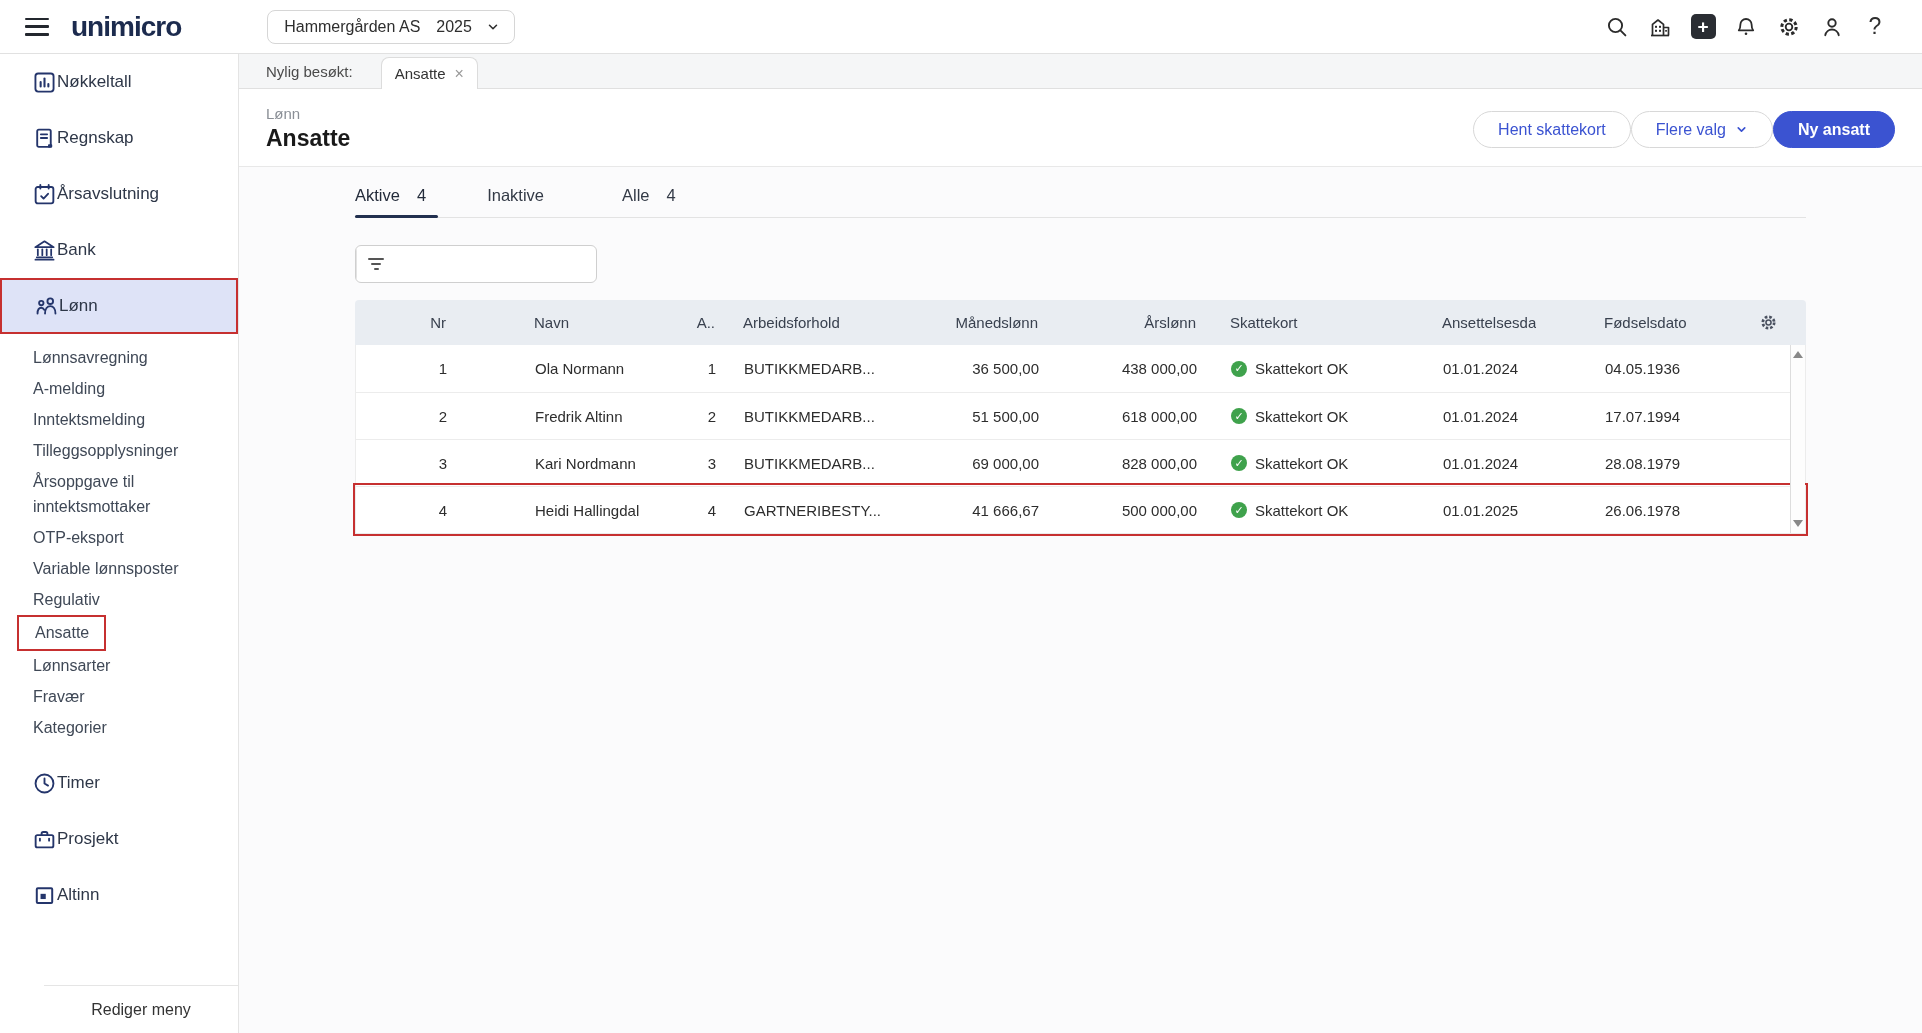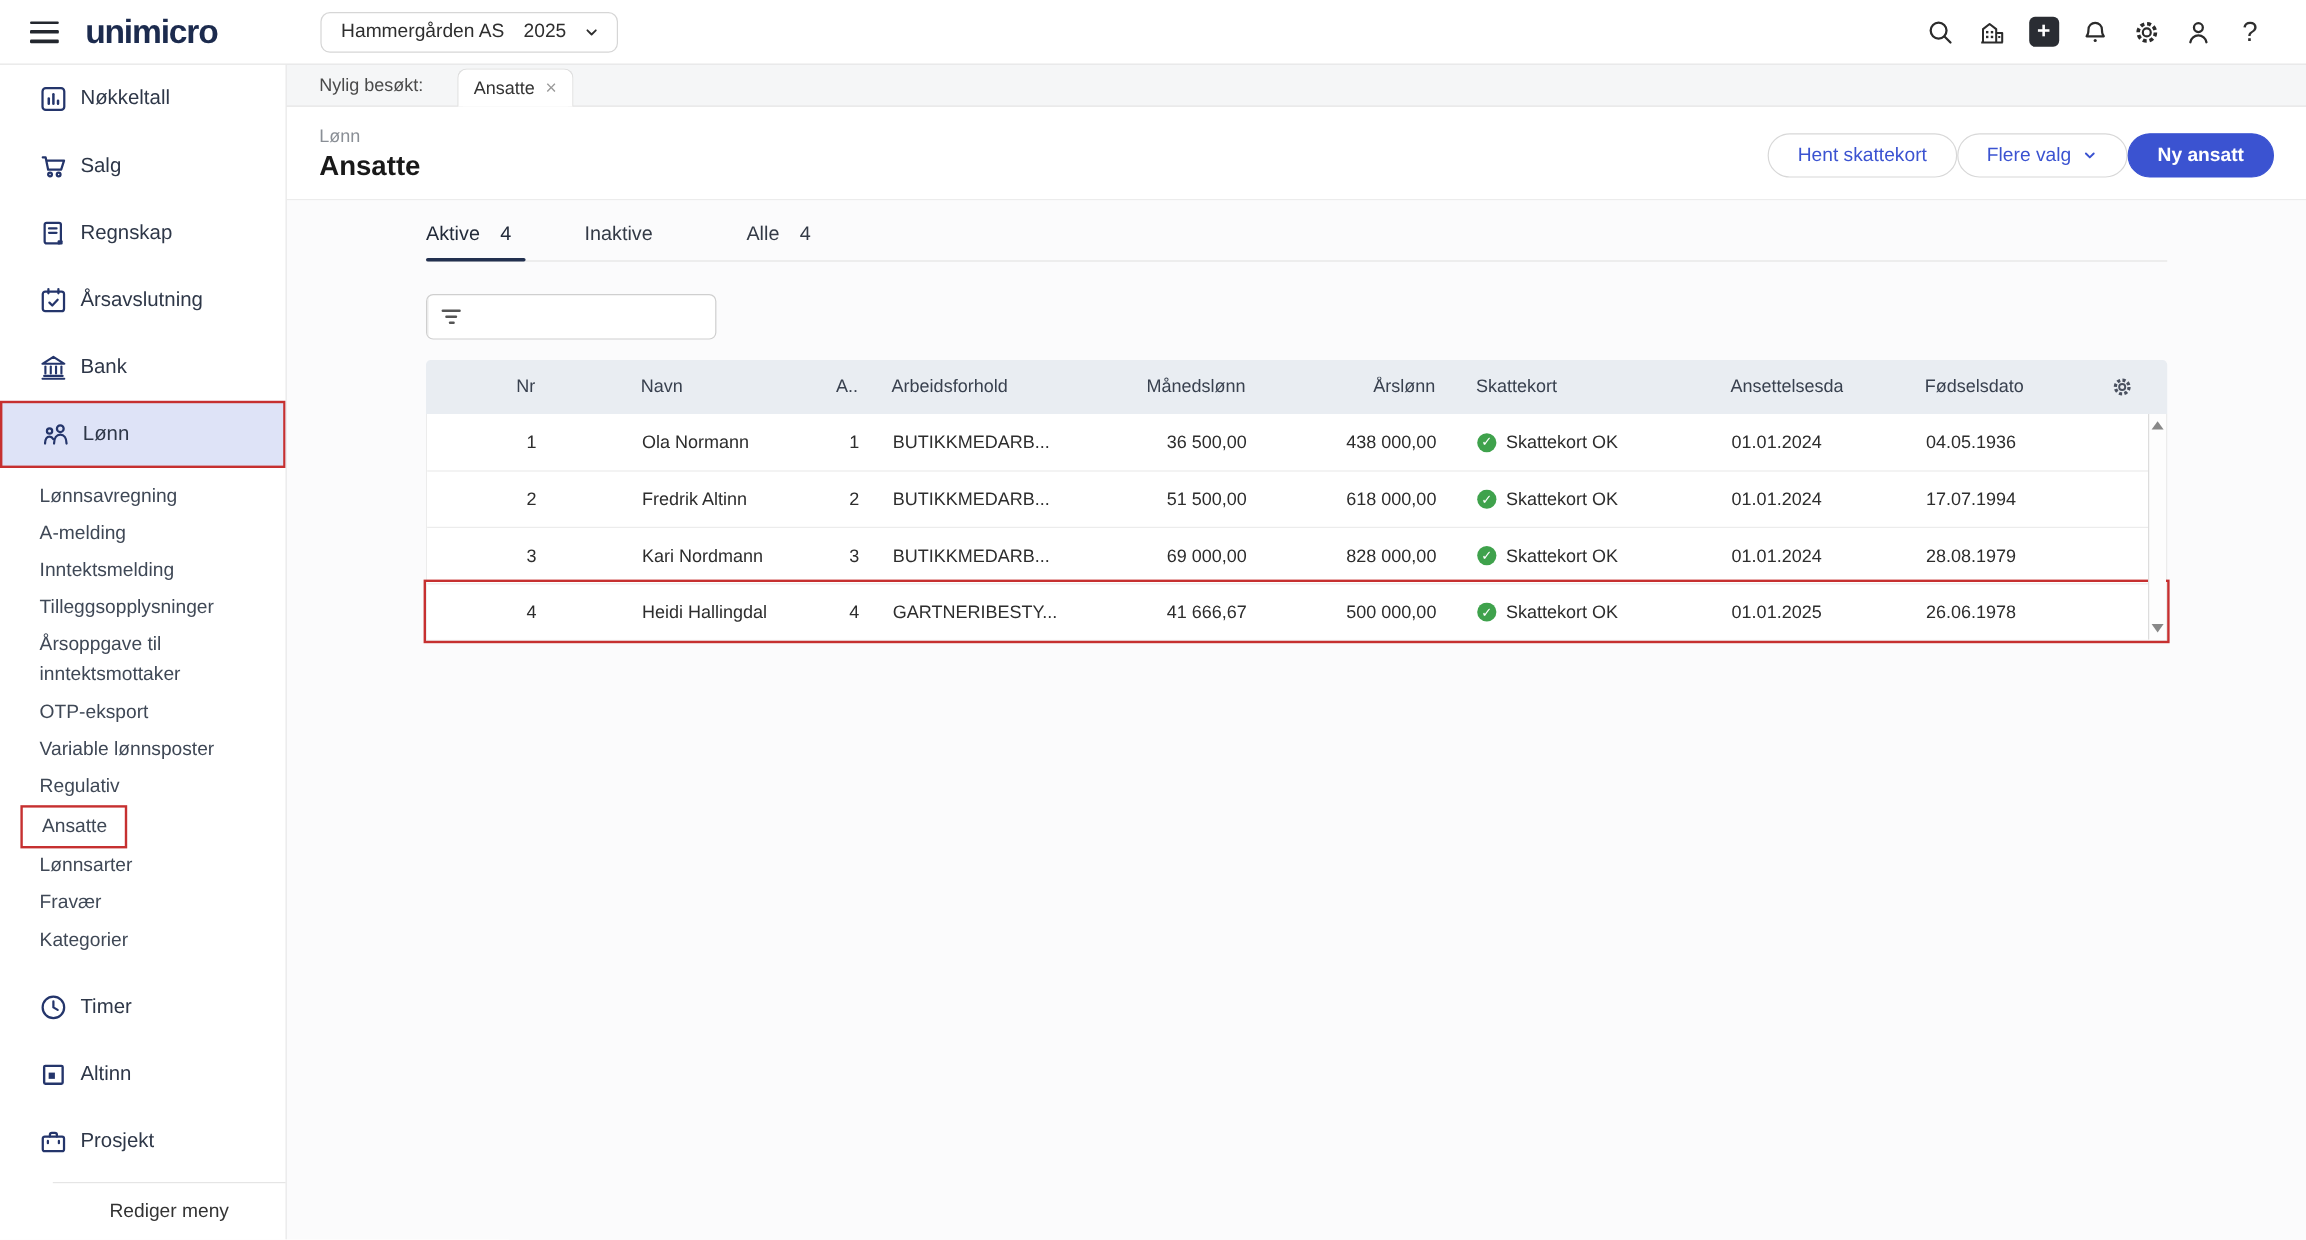--- a/index.html
+++ b/index.html
@@ -18,21 +18,21 @@
   .topbar-spacer { flex:1; }
   .tb-icons { display:flex; align-items:center; gap:17px; margin-right:8px; }
   .tb-ic { width:26px; height:26px; display:flex; align-items:center; justify-content:center; cursor:pointer; }
   .plus-badge { width:25px; height:25px; background:#2a2d33; border-radius:5px; color:#fff; font-size:19px; font-weight:bold; display:flex; align-items:center; justify-content:center; line-height:1; }
   .help-q { font-size:23px; color:#2f2f2f; }
 
   
   .bodywrap { flex:1; display:flex; min-height:0; }
   .sidebar { width:239px; flex:0 0 239px; background:#fff; border-right:1px solid #e4e4e4; display:flex; flex-direction:column; }
   .side-menu { flex:1; overflow:hidden; }
-  .side-item { height:56px; display:flex; align-items:center; padding-left:31px; gap:10px; font-size:17px; color:#2e3748; cursor:pointer; }
+  .side-item { height:56px; display:flex; align-items:center; padding-left:31px; font-size:17px; color:#2e3748; cursor:pointer; }
   .side-item .sic { width:26px; height:26px; flex:0 0 26px; display:flex; align-items:center; justify-content:center; }
   .side-item.active { background:#dee3f7; }
   .side-item.annotated { border:2px solid #c63030; }
   .submenu { padding:8px 0 12px; }
   .subitem { min-height:30px; display:flex; align-items:center; padding:3px 20px 3px 33px; font-size:16px; line-height:25px; color:#3f4856; cursor:pointer; }
   .subitem span.red-box { border:2px solid #c63030; padding:3px 15px 4px 16px; margin:-3px -15px -4px -16px; }
   .side-footer { flex:0 0 48px; border-top:1px solid #e5e5e5; display:flex; align-items:center; justify-content:center; font-size:16px; color:#333; cursor:pointer;margin-left:44px; }
 
   
   .main { flex:1; display:flex; flex-direction:column; min-width:0; }
@@ -175,30 +175,20 @@
                 <g stroke-width="2" stroke-linecap="round">
                   <path d="M8.3 15.8v-4.2"></path>
                   <path d="M12 15.8V8.2"></path>
                   <path d="M15.7 15.8v-2.4"></path>
                 </g>
               </svg>
             </span>
           <span>Nøkkeltall</span>
         </div>
 
-        <div class="side-item">
-          <span class="sic">
-              <svg width="25" height="25" viewBox="0 0 24 24" fill="none" stroke="#24356b" stroke-width="1.8" stroke-linecap="round" stroke-linejoin="round">
-                <path d="M3.5 5h2.3l2 9.8h10.4l2.3-7.3H6.3"></path>
-                <circle cx="9.3" cy="18.6" r="1.5"></circle>
-                <circle cx="16.2" cy="18.6" r="1.5"></circle>
-              </svg>
-            </span>
-          <span>Salg</span>
-        </div>
 
         <div class="side-item">
           <span class="sic">
               <svg width="25" height="25" viewBox="0 0 24 24" fill="none" stroke="#24356b" stroke-width="1.8" stroke-linecap="round">
                 <rect x="5" y="3.5" width="13" height="16.5" rx="1.5"></rect>
                 <path d="M8.5 8h6"></path>
                 <path d="M8.5 11.5h6"></path>
                 <rect x="15.4" y="17.4" width="4" height="3.4" rx="0.8" fill="#24356b" stroke="none"></rect>
               </svg>
             </span>
@@ -288,38 +278,38 @@
               <svg width="25" height="25" viewBox="0 0 24 24" fill="none" stroke="#24356b" stroke-width="1.8" stroke-linecap="round" stroke-linejoin="round">
                 <circle cx="12" cy="12" r="8.6"></circle>
                 <path d="M12 7.2V12l3.4 2"></path>
               </svg>
             </span>
           <span>Timer</span>
         </div>
 
         <div class="side-item">
           <span class="sic">
-              <svg width="25" height="25" viewBox="0 0 24 24" fill="none" stroke="#24356b" stroke-width="1.9">
-                <rect x="4.6" y="5" width="14.8" height="14.3" rx="1"></rect>
-                <rect x="8.2" y="10.4" width="5" height="5" fill="#24356b" stroke="none"></rect>
-              </svg>
-            </span>
-          <span>Altinn</span>
-        </div>
-
-        <div class="side-item">
-          <span class="sic">
               <svg width="25" height="25" viewBox="0 0 24 24" fill="none" stroke="#24356b" stroke-width="1.8" stroke-linecap="round" stroke-linejoin="round">
                 <rect x="3.5" y="7.8" width="17" height="11.7" rx="1.6"></rect>
                 <path d="M9.2 7.8V6.4c0-.9.7-1.6 1.6-1.6h2.4c.9 0 1.6.7 1.6 1.6v1.4"></path>
                 <path d="M7.6 11.3v1.8"></path>
                 <path d="M16.4 11.3v1.8"></path>
               </svg>
             </span>
           <span>Prosjekt</span>
+        </div>
+
+        <div class="side-item">
+          <span class="sic">
+              <svg width="25" height="25" viewBox="0 0 24 24" fill="none" stroke="#24356b" stroke-width="1.9">
+                <rect x="4.6" y="5" width="14.8" height="14.3" rx="1"></rect>
+                <rect x="8.2" y="10.4" width="5" height="5" fill="#24356b" stroke="none"></rect>
+              </svg>
+            </span>
+          <span>Altinn</span>
         </div>
 
       </div>
       <div class="side-footer">Rediger meny</div>
     </div>
 
     <div class="main">
 
       <div class="tabstrip">
         <span class="recent-label">Nylig besøkt:</span>

